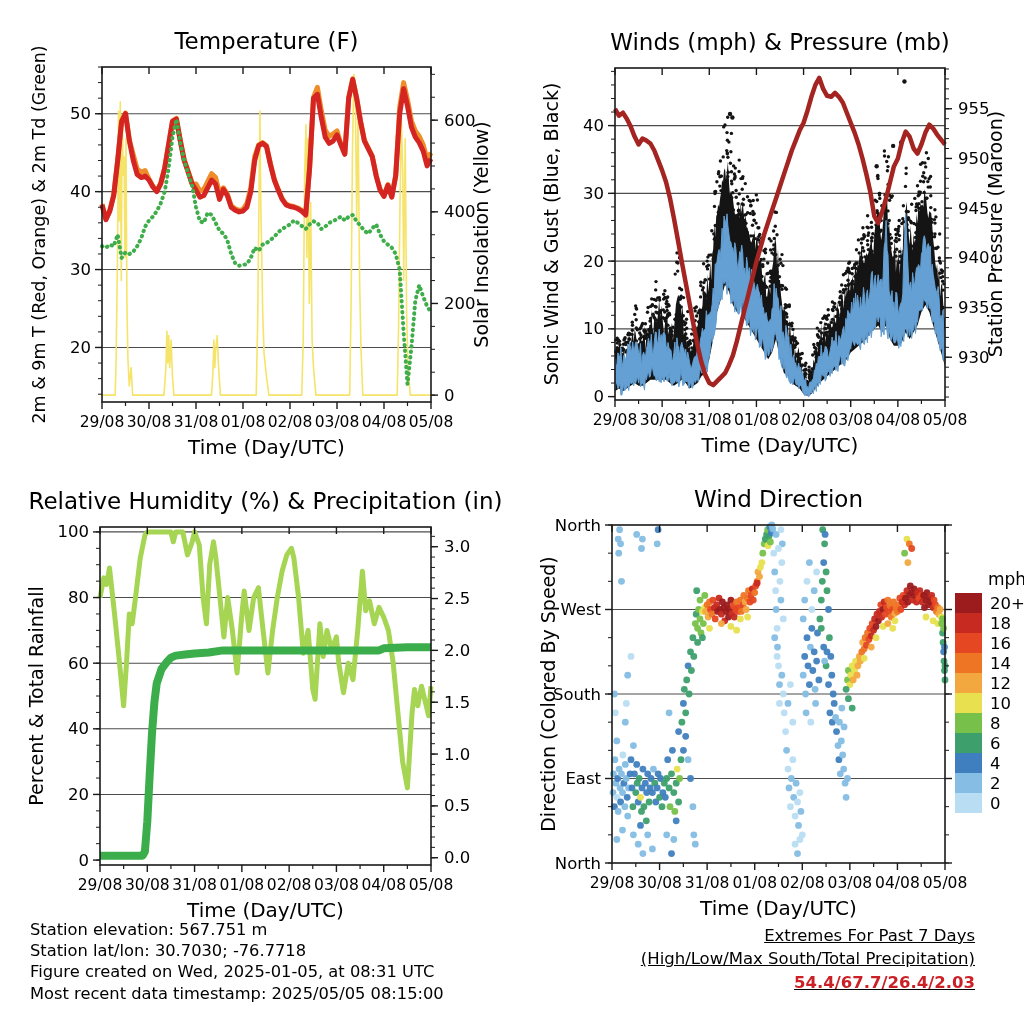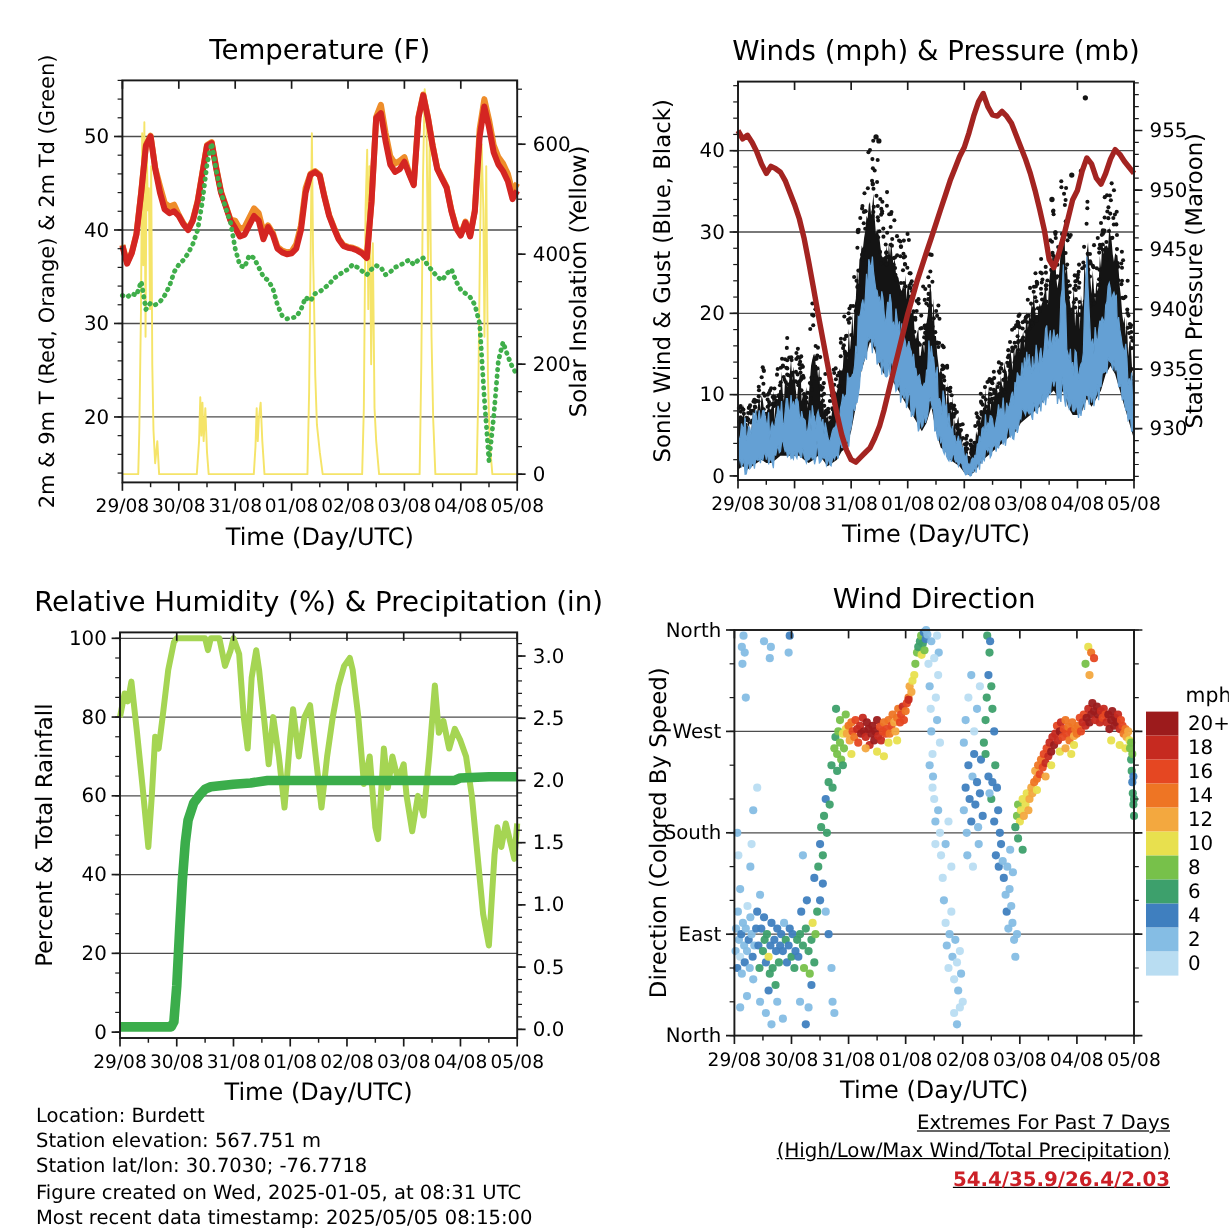--- a/index.html
+++ b/index.html
@@ -1640,24 +1640,23 @@
       <text x="990" y="728.5" font-size="16.5">8</text>
       <text x="990" y="748.5" font-size="16.5">6</text>
       <text x="990" y="768.5" font-size="16.5">4</text>
       <text x="990" y="788.5" font-size="16.5">2</text>
       <text x="990" y="808.5" font-size="16.5">0</text>
       <text x="988" y="585" font-size="17">mph</text>
     </g>
   </svg>
 
 <div class="footer-left">
-  <div>Location: Burdett</div>
   <div>Station elevation: 567.751 m</div>
   <div>Station lat/lon: 30.7030; -76.7718</div>
   <div>Figure created on Wed, 2025-01-05, at 08:31 UTC</div>
   <div>Most recent data timestamp: 2025/05/05 08:15:00</div>
 </div>
 
 <div class="footer-right">
   <div>Extremes For Past 7 Days</div>
-  <div>(High/Low/Max Wind/Total Precipitation)</div>
-  <div class="extremes-values" style="color: rgb(204, 32, 39);">54.4/35.9/26.4/2.03</div>
+  <div>(High/Low/Max South/Total Precipitation)</div>
+  <div class="extremes-values" style="color: rgb(204, 32, 39);">54.4/67.7/26.4/2.03</div>
 </div>
 
 </body></html>

